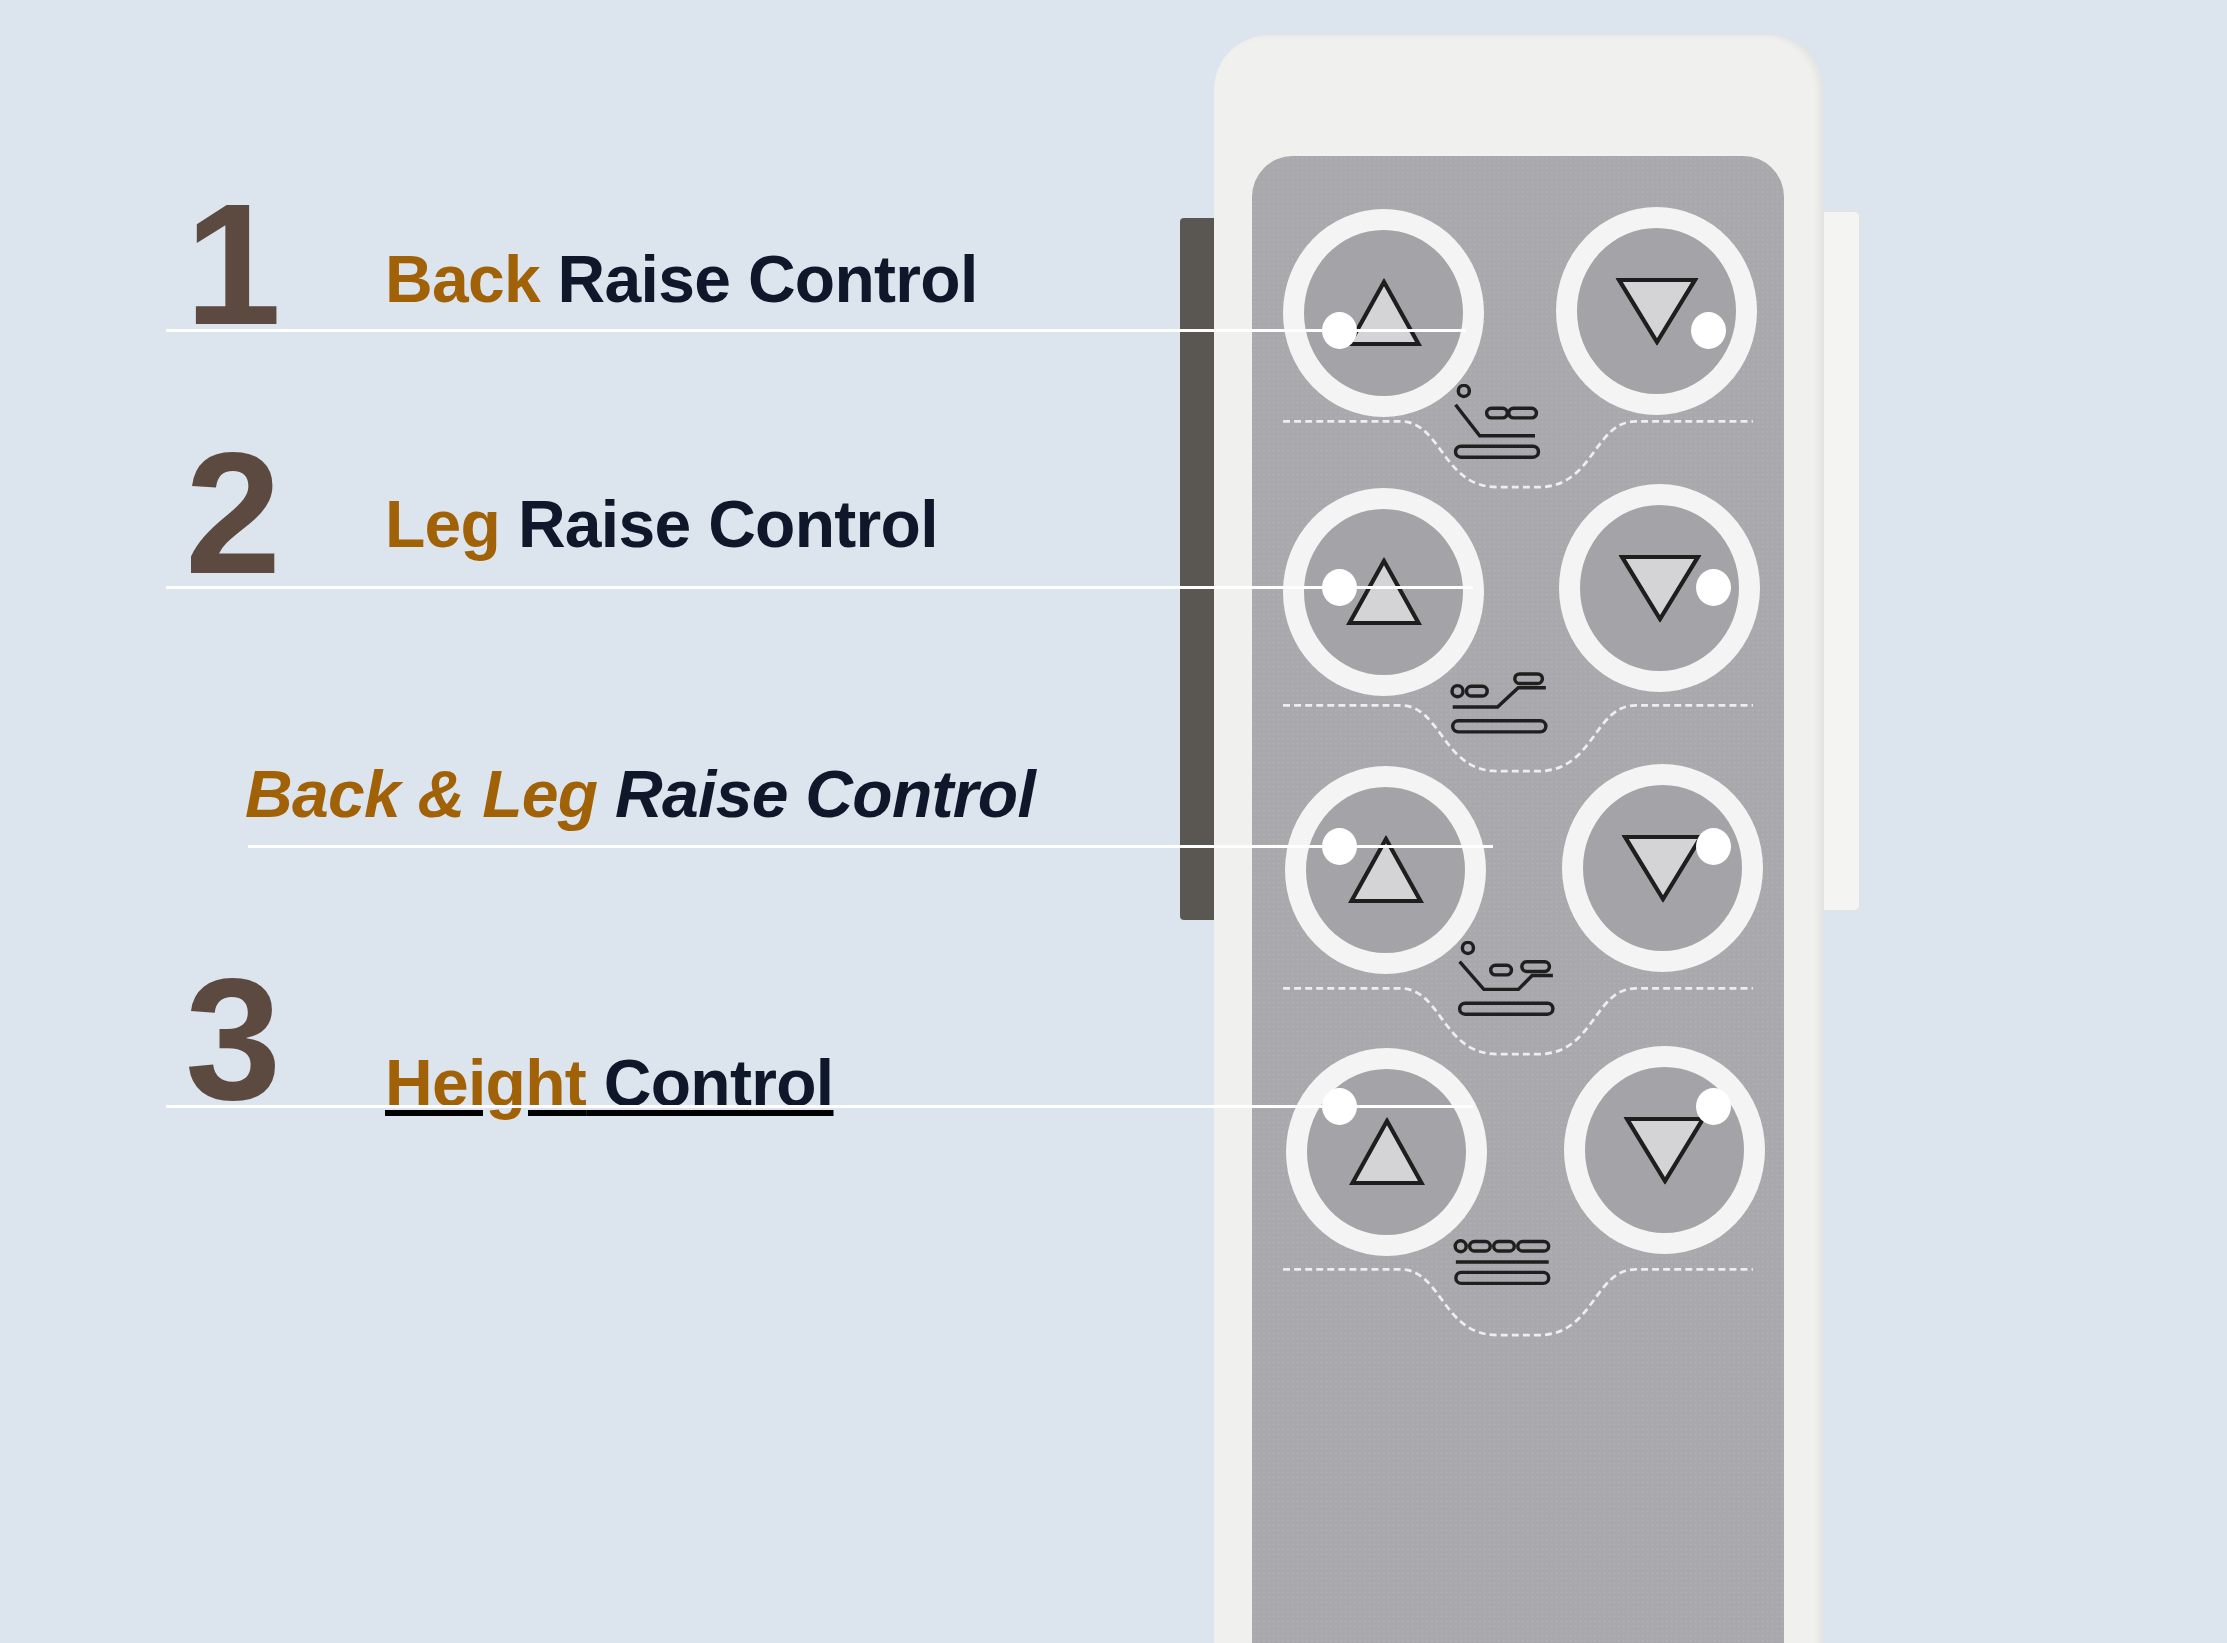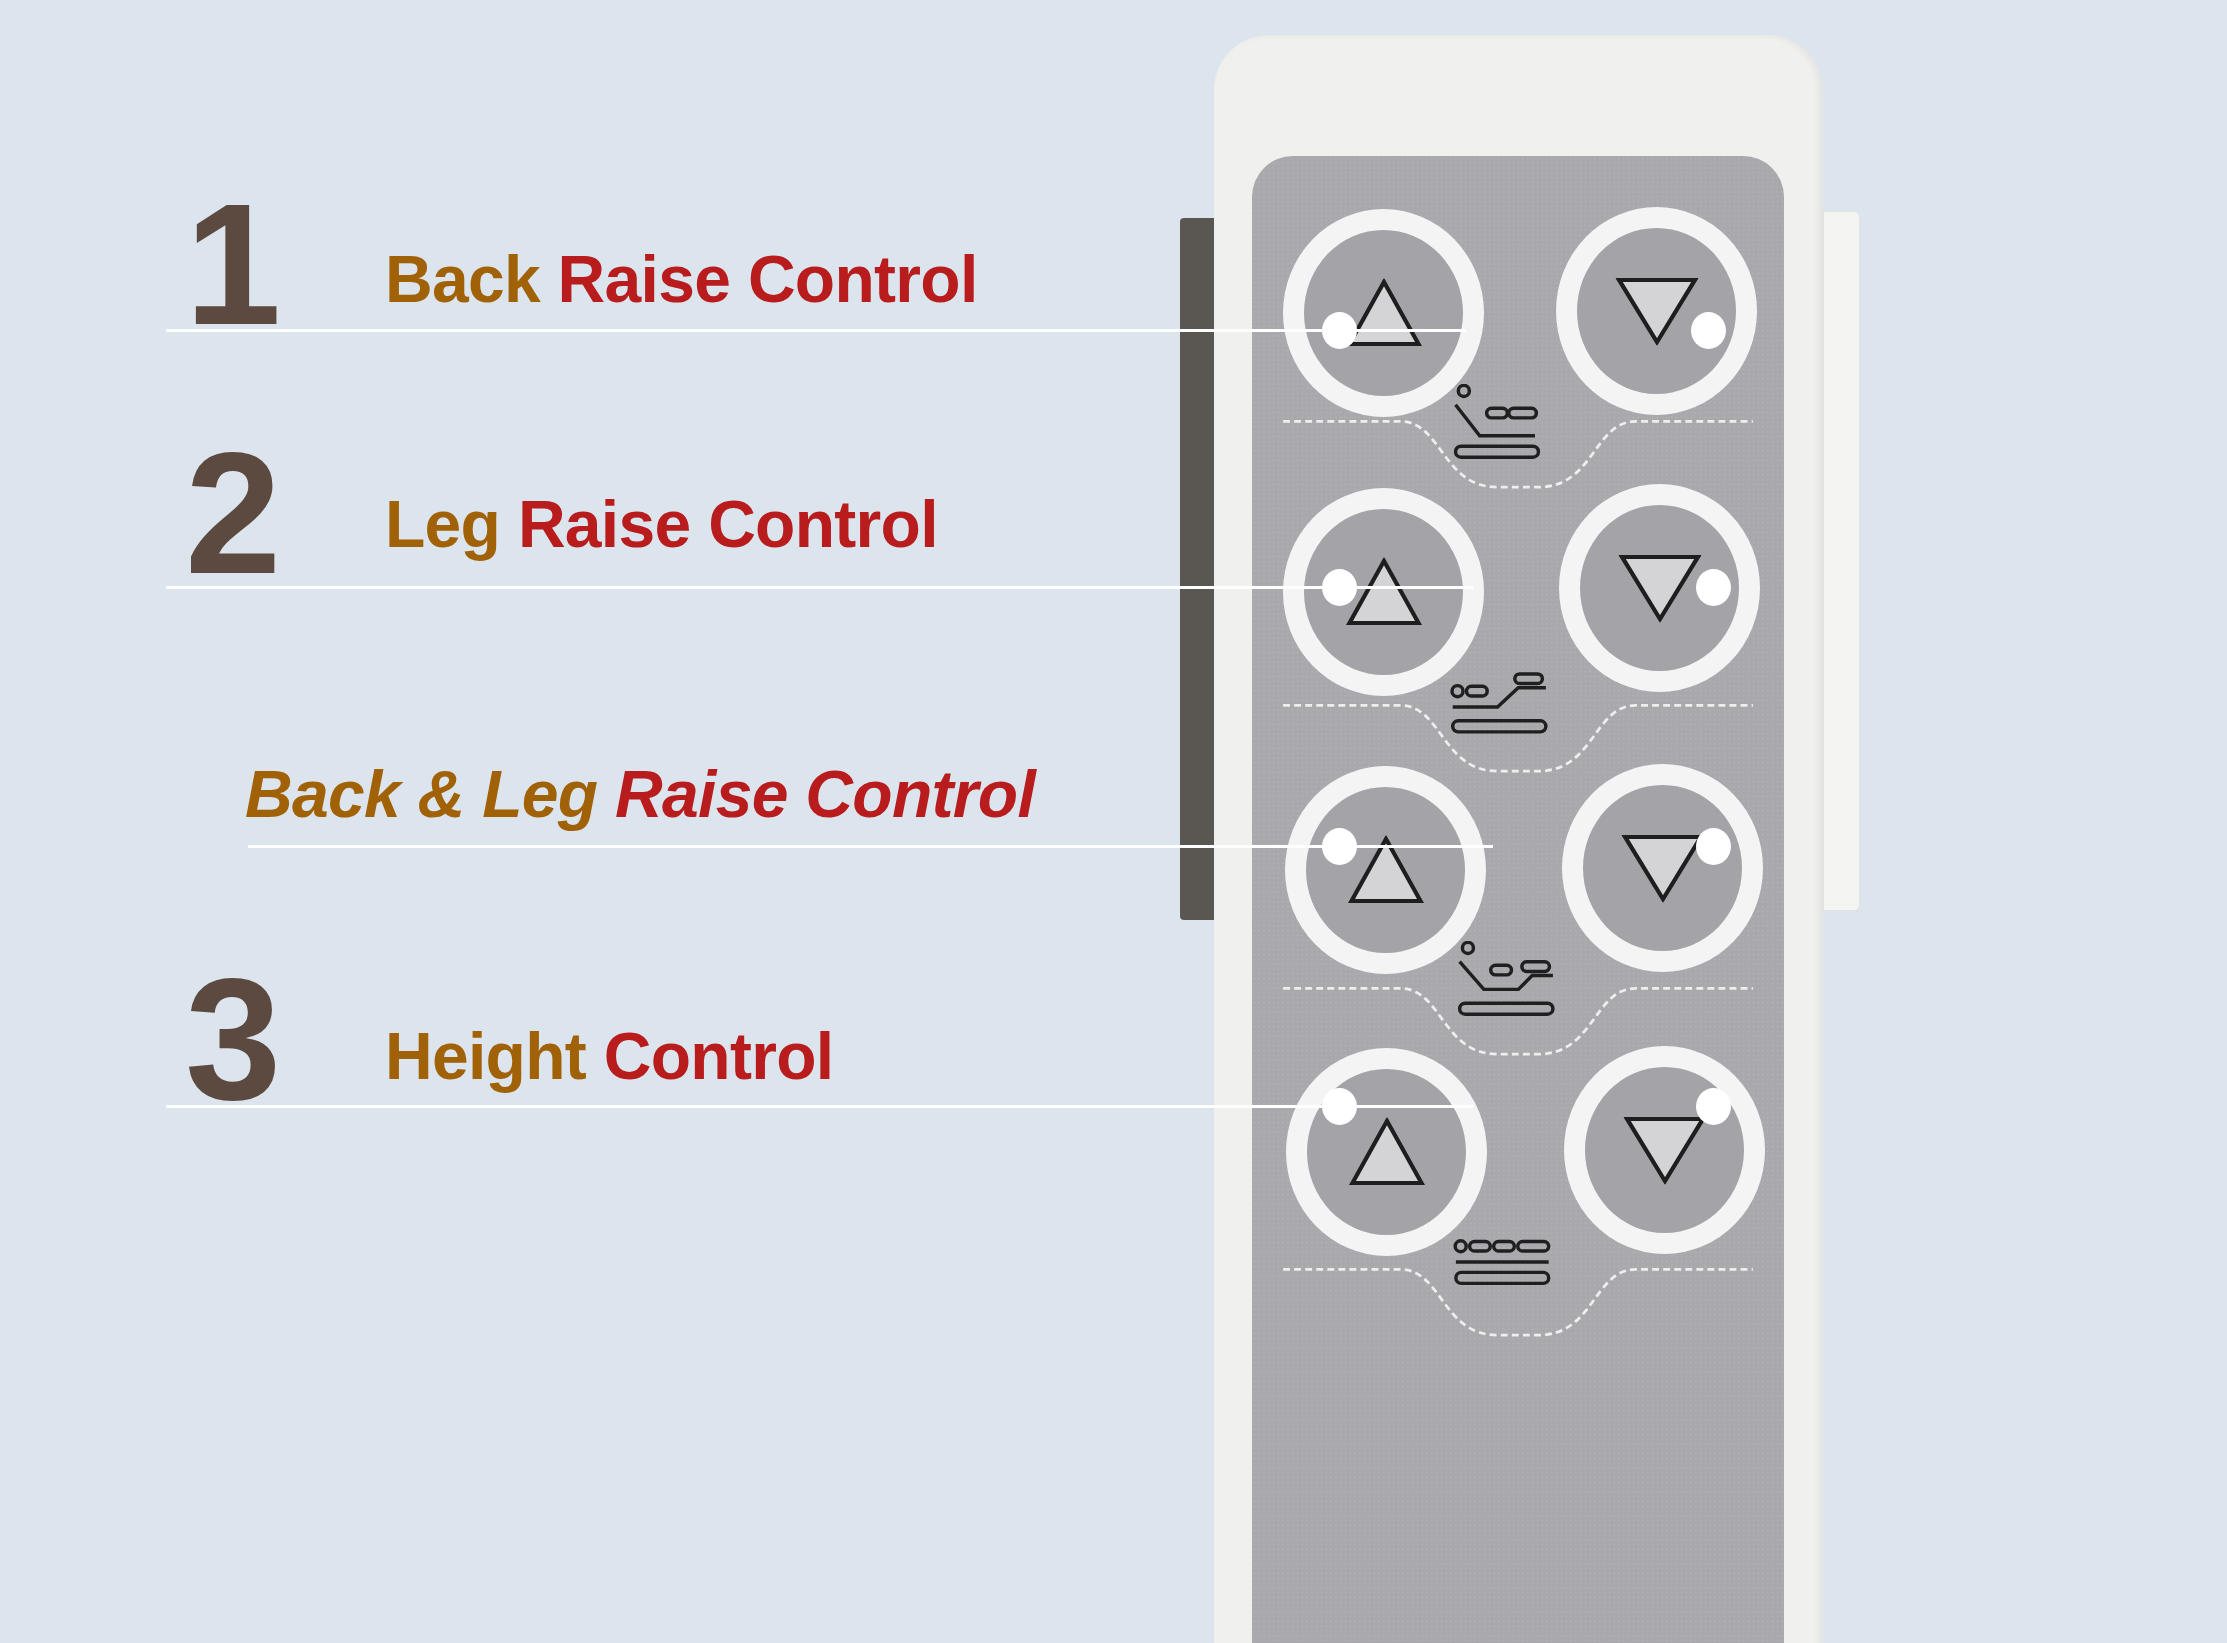--- a/index.html
+++ b/index.html
@@ -1,20 +1,20 @@
 <!DOCTYPE html>
 <html style="font-size:11px"><head>
 <meta charset="utf-8">
 <style>
   html,body{margin:0;padding:0;}
   body{width:2227px;height:1644px;background:#dce4ed;position:relative;overflow:hidden;font-family:"Liberation Sans","DejaVu Sans",sans-serif;}
   .num{position:absolute;font-weight:bold;color:#5c4a41;font-size:173px;line-height:1;letter-spacing:-5.5px;}
   .label{position:absolute;font-weight:bold;font-size:66px;line-height:1;white-space:nowrap;letter-spacing:-0.7px;}
   .label .hl{color:#a16207;}
-  .label .rest{color:#b91c1c;}
+  .label .rest{color:#0f172a;}
   .hline{position:absolute;height:2.8px;background:#ffffff;}
   .dot{position:absolute;width:35px;height:37px;border-radius:50%;background:#fff;}
   .remote{position:absolute;left:1214px;top:35px;width:609px;height:1660px;background:#f0f1ef;border-radius:55px 55px 0 0;box-shadow:inset -4.1px 0 7px rgba(0,0,0,.06);}
   .clip-left{position:absolute;left:1180px;top:218px;width:38px;height:702px;background:#5a5753;border-radius:4.1px 0 0 4.1px;}
   .clip-right{position:absolute;left:1823px;top:211px;width:35px;height:698px;background:#f4f4f2;border:1.4px solid #e2e2df;border-radius:0 5.5px 5.5px 0;}
   .panel{position:absolute;left:1252px;top:156px;width:532px;height:1521px;background:#a8a8ad;border-radius:41px 41px 0 0;
          background-image:radial-gradient(rgba(255,255,255,.18) 0.7px,transparent 1px);background-size:4.8px 4.8px;}
   .btn{position:absolute;width:159px;height:166px;border-radius:50%;border:21px solid #f4f4f4;background:#a3a3a8;}
   .btn svg{position:absolute;left:50%;top:50%;transform:translate(-50%,-50%);}
   .icon{position:absolute;}
@@ -138,19 +138,19 @@
 <div class="dot" style="left:1696px;top:569px;"></div>
 
 <div class="label" style="left:245px;top:761px;font-style:italic;">
   <span class="hl">Back &amp; Leg</span><span class="rest"> Raise Control</span>
 </div>
 <div class="hline" style="left:248px;top:845px;width:1245px;"></div>
 <div class="dot" style="left:1322px;top:828px;"></div>
 <div class="dot" style="left:1696px;top:828px;"></div>
 
 <div class="num" style="left:185px;top:953px;">3</div>
-<div class="label" style="left:385px;top:1023px;">
+<div class="label" style="left:385px;top:1050px;text-decoration:underline;">
   <span class="hl">Height</span><span class="rest"> Control</span>
 </div>
 <div class="hline" style="left:166px;top:1105px;width:1307px;"></div>
 <div class="dot" style="left:1322px;top:1088px;"></div>
 <div class="dot" style="left:1696px;top:1088px;"></div>
 
 
 </body></html>

